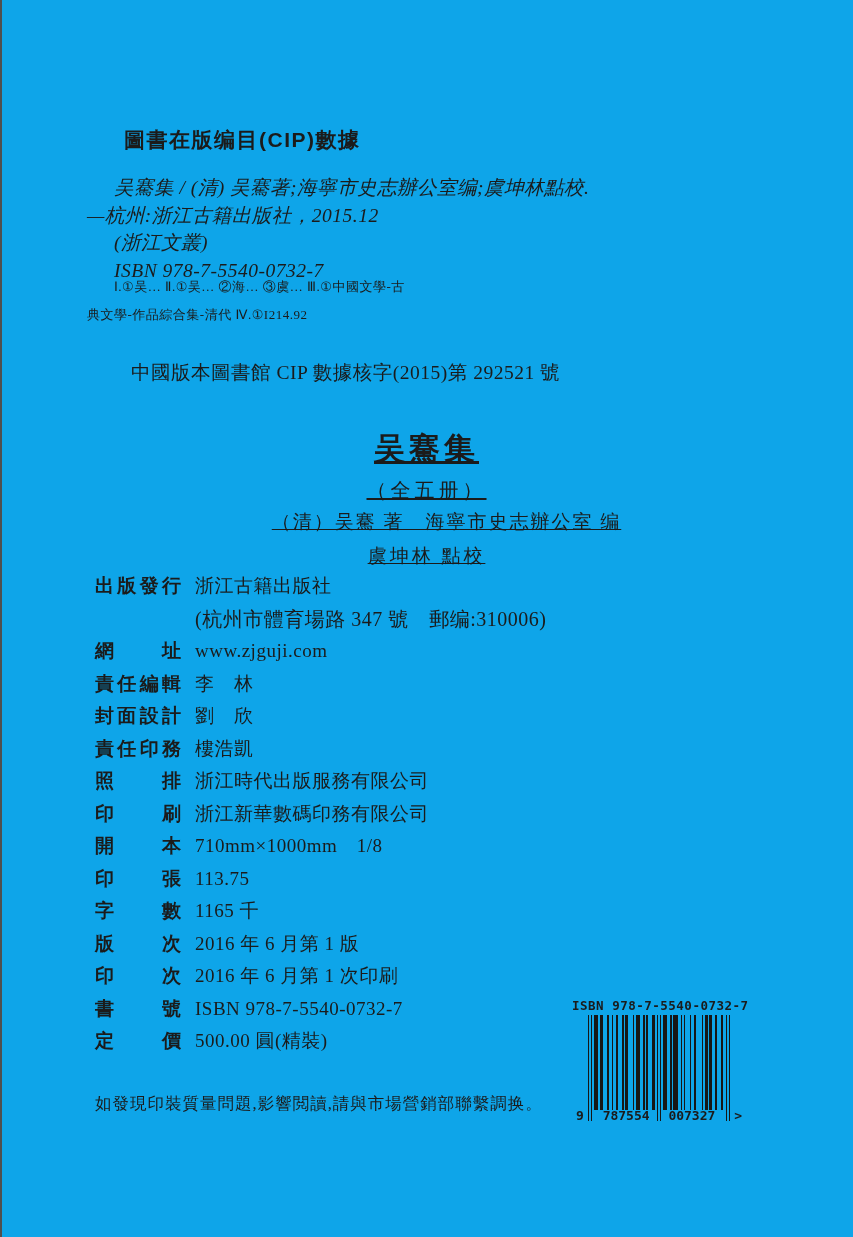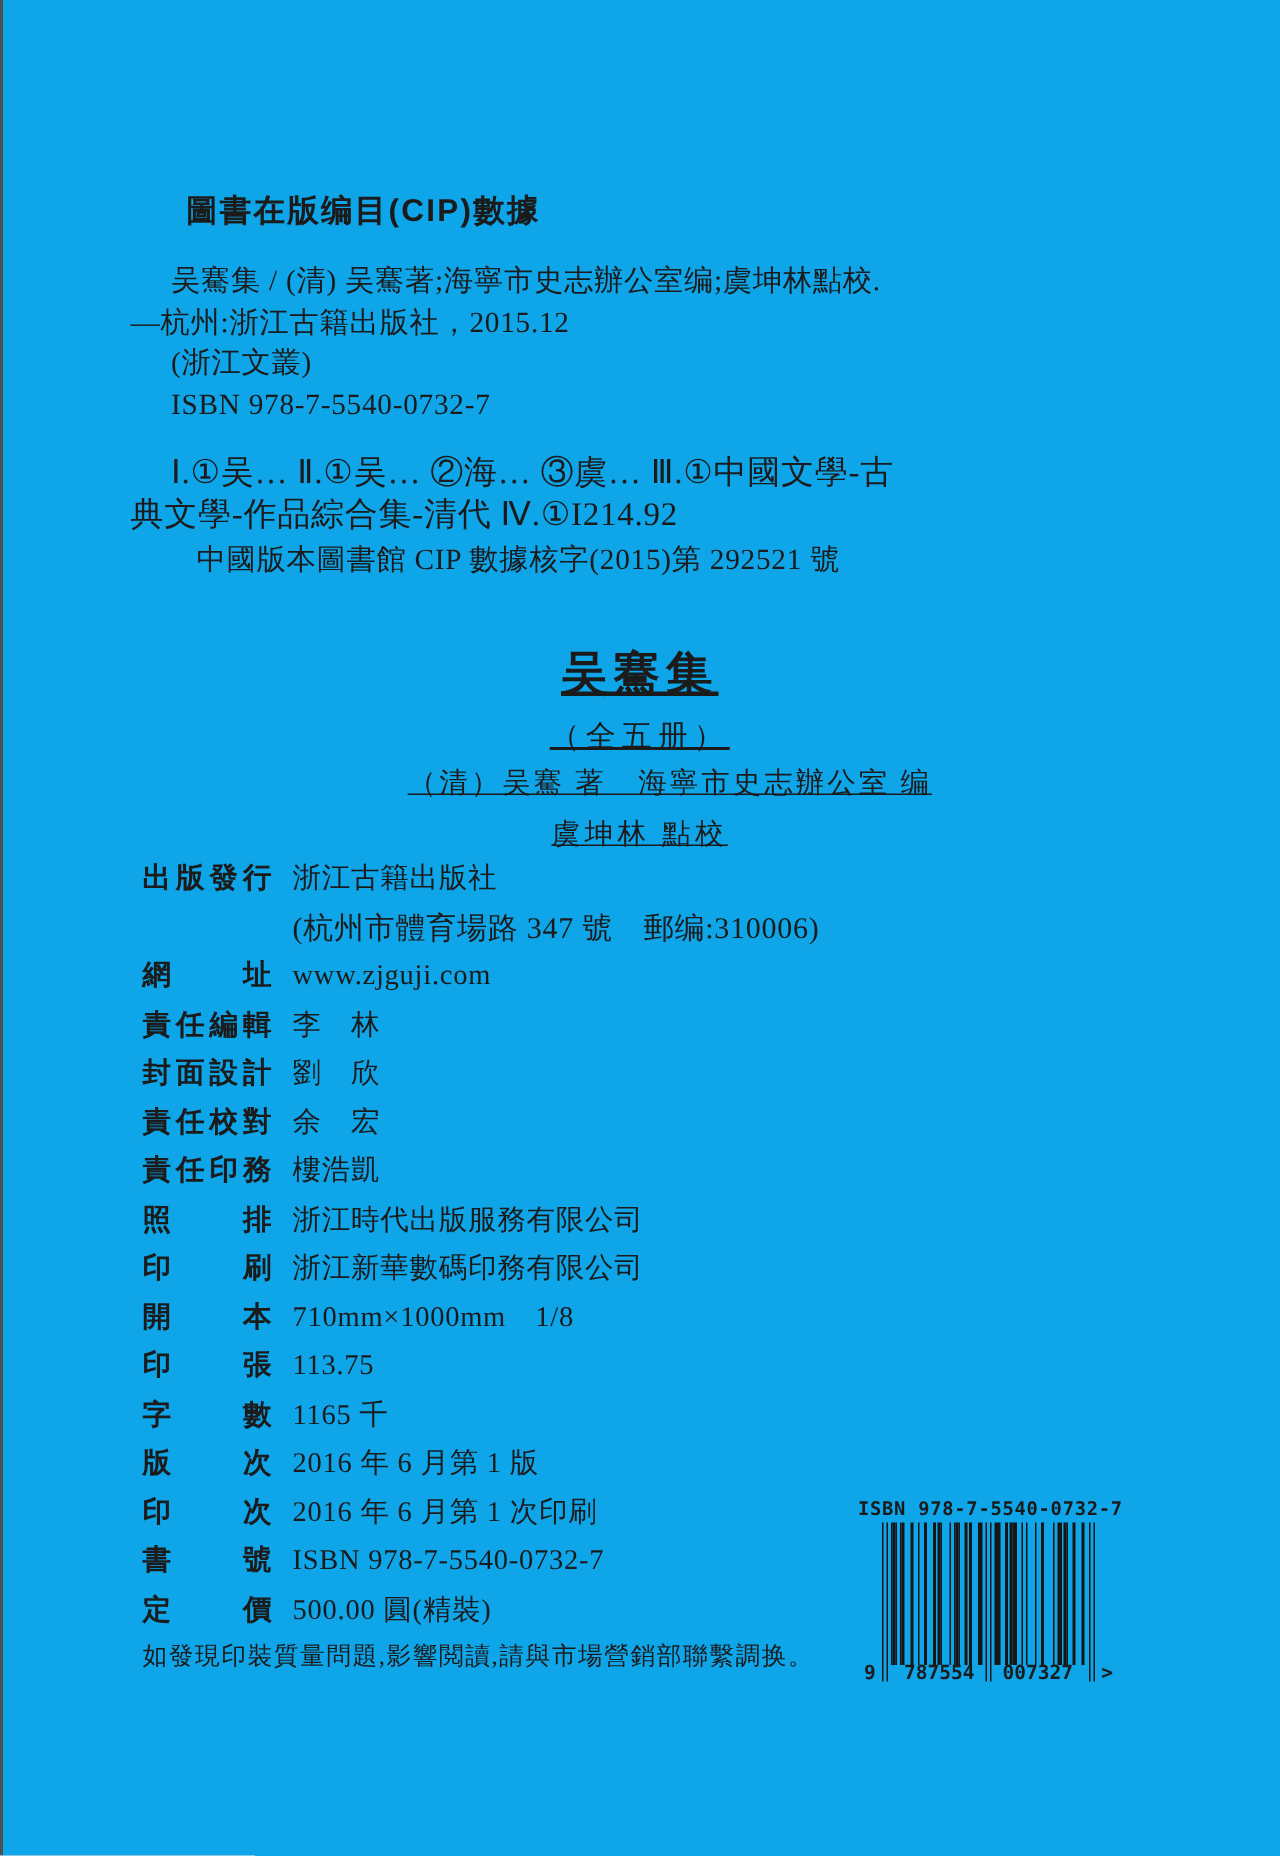--- a/index.html
+++ b/index.html
@@ -8,22 +8,22 @@
   .page {
     position:relative; width:853px; height:1237px; background:#0ea5e9; overflow:hidden;
   }
   .edge-line { position:absolute; left:0; top:0; width:2px; height:1237px; background:#4f4f4f; }
 
   .cip-header {
     position:absolute; left:124px; top:126px;
     font-family:"Liberation Sans", sans-serif; font-weight:bold;
     font-size:21px; letter-spacing:1.5px; white-space:nowrap;
   }
-  .cip-record { position:absolute; left:87px; top:174px; width:620px; font-size:19.5px; line-height:27.5px; }
-  .cip-class  { position:absolute; left:87px; top:301px; width:640px; font-size:22px; line-height:27.5px; }
+  .cip-record { position:absolute; left:87px; top:174px; width:620px; font-size:19.5px; line-height:27.5px;font-style:italic; }
+  .cip-class  { position:absolute; left:87px; top:273px; width:640px; font-size:13px; line-height:27.5px; }
   .tline { white-space:nowrap; letter-spacing:0.5px; }
   .tline.indent { padding-left:27px; }
   .cip-reg { position:absolute; left:131px; top:359px; font-size:19.5px; letter-spacing:0.5px; white-space:nowrap; }
 
   .centered { position:absolute; left:0; width:853px; text-align:center; white-space:nowrap;text-decoration:underline; }
   .book-title {
     top:428px; font-family:"Liberation Sans", sans-serif; font-weight:bold;
     font-size:31px; letter-spacing:4px;
   }
   .volume-note { top:477px; font-size:20px; letter-spacing:4px; }
@@ -101,24 +101,20 @@
     </div>
     <div class="crow">
       <span class="clabel">責任編輯</span>
       <span class="cvalue">李　林</span>
     </div>
     <div class="crow">
       <span class="clabel">封面設計</span>
       <span class="cvalue">劉　欣</span>
     </div>
     <div class="crow">
-      <span class="clabel">責任校對</span>
-      <span class="cvalue">余　宏</span>
-    </div>
-    <div class="crow">
       <span class="clabel">責任印務</span>
       <span class="cvalue">樓浩凱</span>
     </div>
     <div class="crow">
       <span class="clabel">照排</span>
       <span class="cvalue">浙江時代出版服務有限公司</span>
     </div>
     <div class="crow">
       <span class="clabel">印刷</span>
       <span class="cvalue">浙江新華數碼印務有限公司</span>

